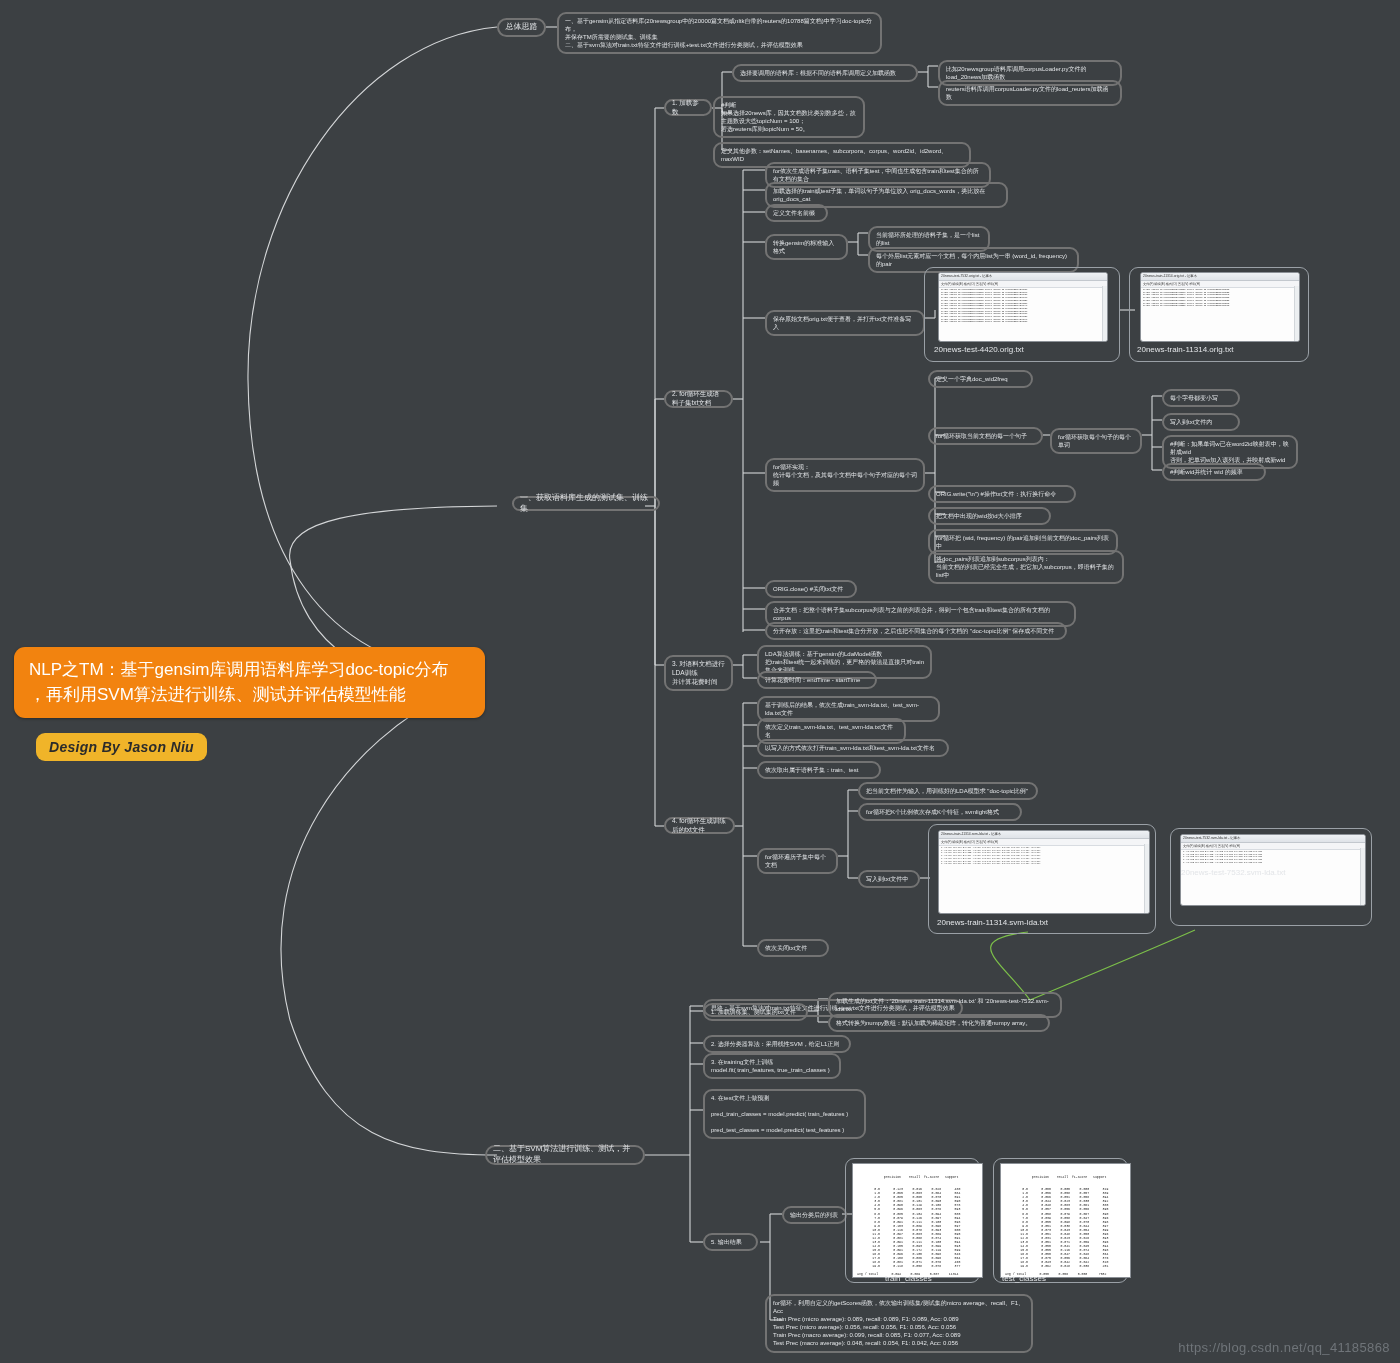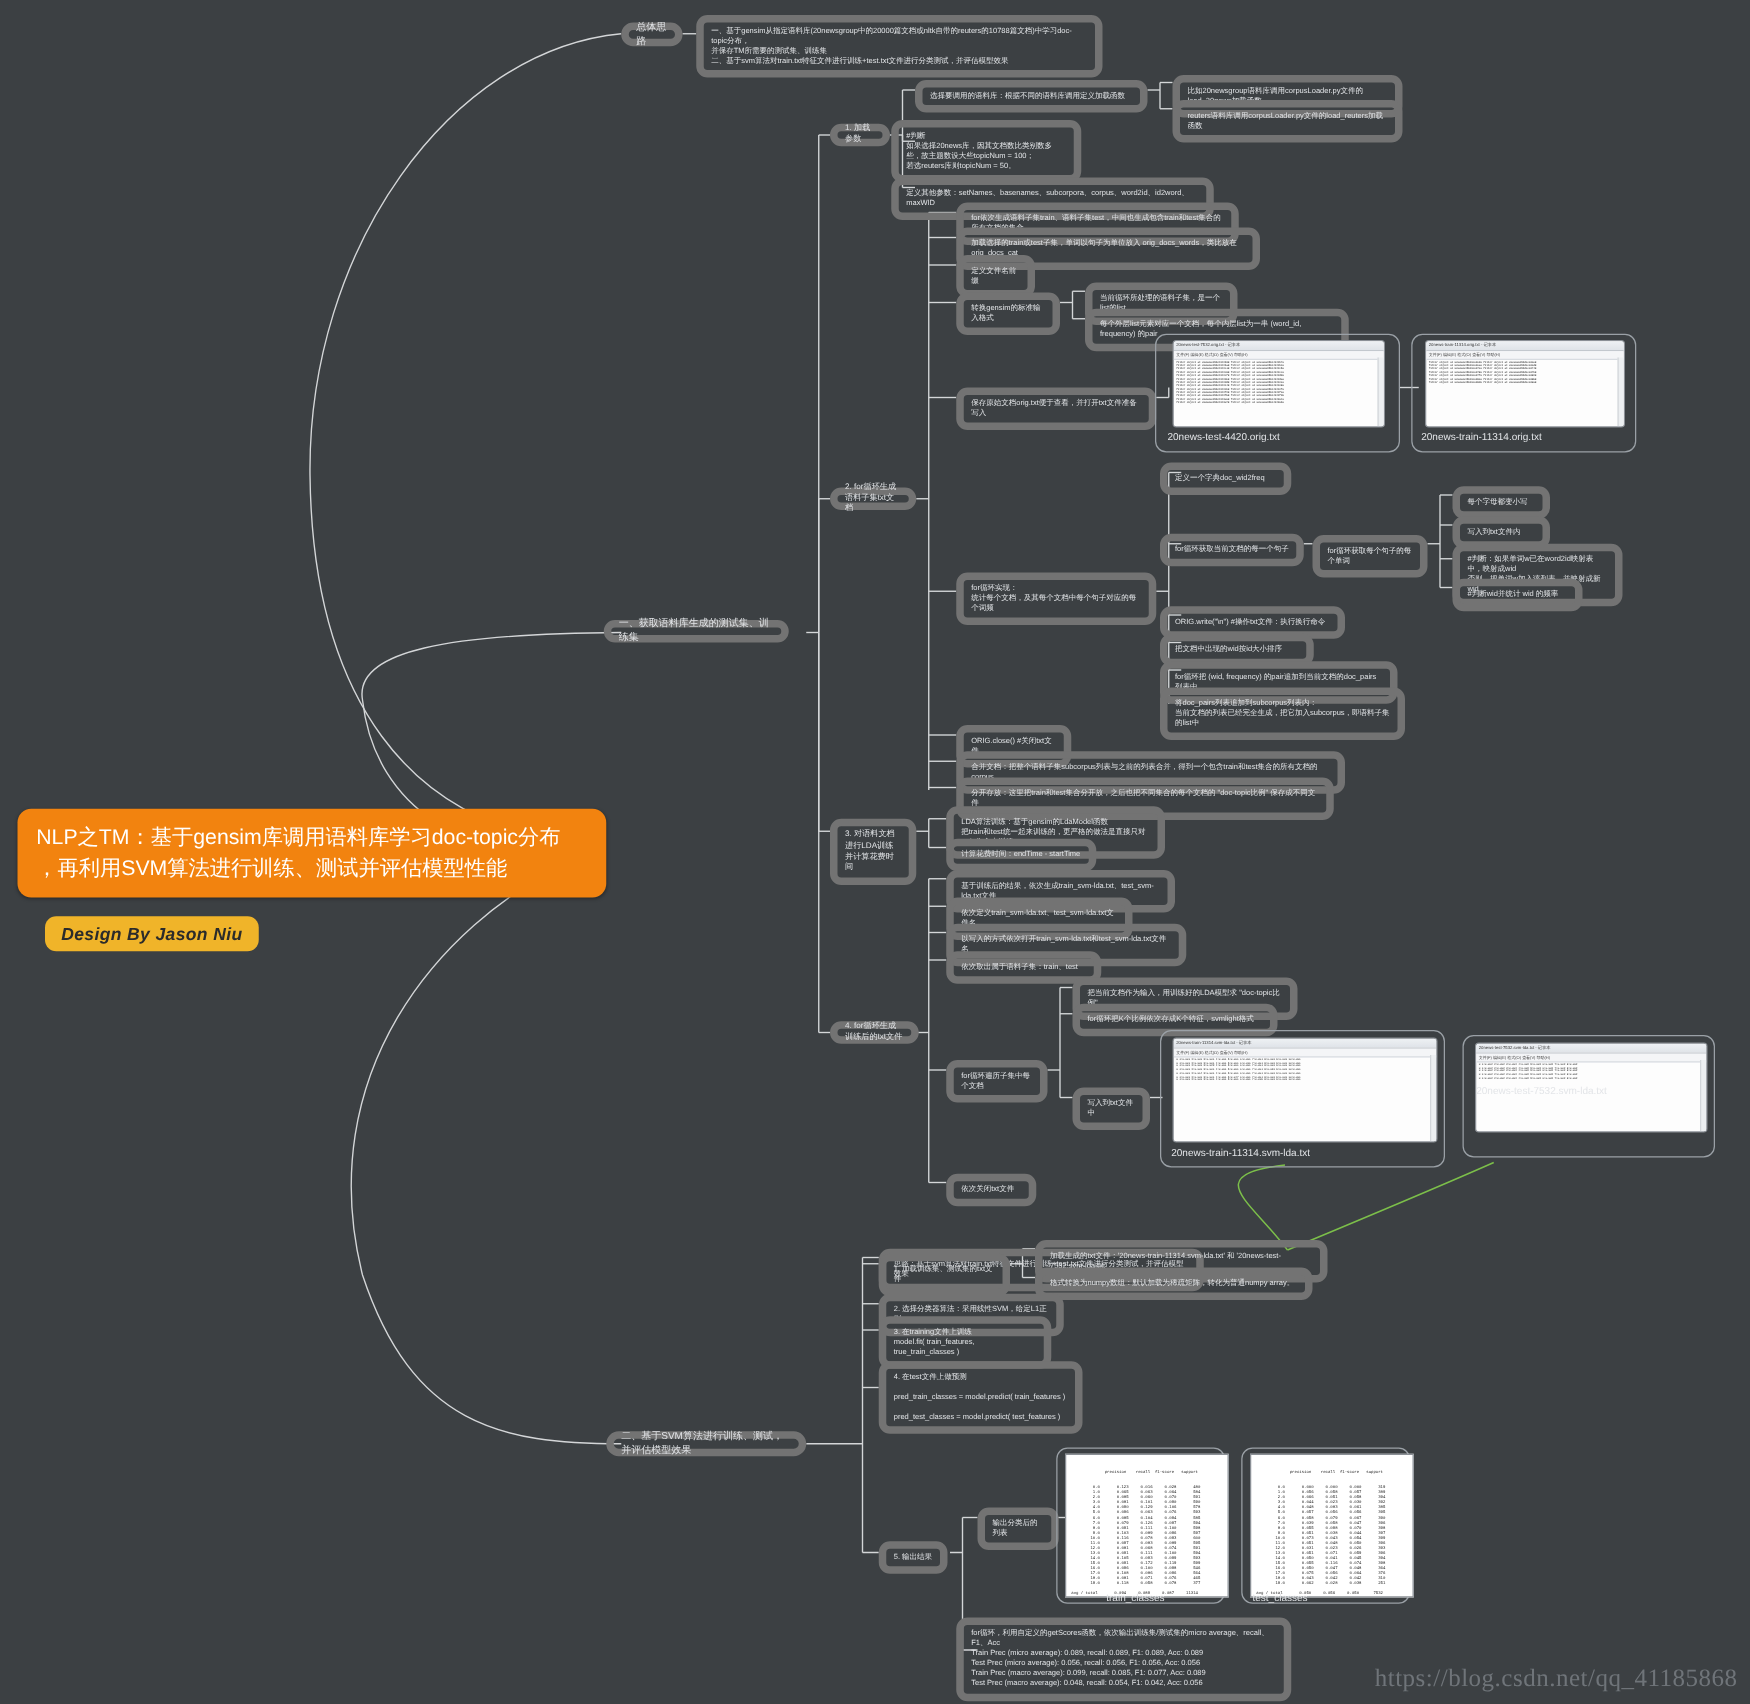--- a/index.html
+++ b/index.html
@@ -8,21 +8,21 @@
     background:#3c4043;
     font-family:"Liberation Sans","DejaVu Sans",sans-serif;
     color:#e8eaed;
   }
   #canvas{position:absolute;inset:0;}
   svg.links{position:absolute;left:0;top:0;width:1400px;height:1363px;pointer-events:none;}
 
   .node{
     position:absolute;
     box-sizing:border-box;
-    border:6px solid #737373;
+    border:2px solid #737373;
     border-radius:9px;
     background:transparent;
     color:#e3e5e8;
     padding:3px 6px;
     line-height:1.35;
     white-space:pre-line;
   }
   .n6{font-size:6px;}
   .n65{font-size:6.5px;}
   .n8{font-size:8px;}
@@ -92,22 +92,22 @@
   .report{
     position:absolute;background:#ffffff;border:1px solid #8b9096;
     overflow:hidden;
     font-family:"Liberation Mono","DejaVu Sans Mono",monospace;
     font-size:3.2px;line-height:4.05px;color:#222;
     padding:3px 4px;white-space:pre;
   }
 
   .watermark{
     position:absolute;right:10px;bottom:8px;
-    font-family:Liberation Serif, serif;
-    font-size:20px;color:#6f7479;letter-spacing:.4px;
+    font-family:Liberation Sans, sans-serif;
+    font-size:13px;color:#6f7479;letter-spacing:.4px;
   }
 </style>
 </head>
 <body>
 
 <div id="canvas">
 
   <svg class="links" viewBox="0 0 1400 1363">
     <g fill="none" stroke="#d4d6d8" stroke-width="1.1">
 
@@ -227,21 +227,21 @@
 
   <div class="root" style="left:14px;top:647px;width:440px;padding-left:15px;">NLP之TM：基于gensim库调用语料库学习doc-topic分布
 ，再利用SVM算法进行训练、测试并评估模型性能</div>
   <div class="signature" style="left:36px;top:733px;">Design By Jason Niu</div>
 
   <div class="node n8" style="left:497px;top:18px;width:49px;height:19px;display:flex;align-items:center;justify-content:center;border-radius:10px;">总体思路</div>
   <div class="node n6" style="left:557px;top:12px;width:325px;">一、基于gensim从指定语料库(20newsgroup中的20000篇文档或nltk自带的reuters的10788篇文档)中学习doc-topic分布，
 并保存TM所需要的测试集、训练集
 二、基于svm算法对train.txt特征文件进行训练+test.txt文件进行分类测试，并评估模型效果</div>
 
-  <div class="node n8" style="left:483px;top:496px;width:148px;height:15px;display:flex;align-items:center;justify-content:center;border-radius:10px;">一、获取语料库生成的测试集、训练集</div>
+  <div class="node n8" style="left:512px;top:496px;width:148px;height:15px;display:flex;align-items:center;justify-content:center;border-radius:10px;">一、获取语料库生成的测试集、训练集</div>
 
   <div class="node n65" style="left:664px;top:99px;width:48px;height:17px;display:flex;align-items:center;justify-content:center;">1. 加载参数</div>
   <div class="node n6" style="left:732px;top:64px;width:186px;">选择要调用的语料库：根据不同的语料库调用定义加载函数</div>
   <div class="node n6" style="left:938px;top:60px;width:184px;">比如20newsgroup语料库调用corpusLoader.py文件的load_20news加载函数</div>
   <div class="node n6" style="left:938px;top:80px;width:184px;">reuters语料库调用corpusLoader.py文件的load_reuters加载函数</div>
   <div class="node n6" style="left:713px;top:96px;width:152px;">#判断
 如果选择20news库，因其文档数比类别数多些，故主题数设大些topicNum = 100；
 若选reuters库则topicNum = 50。</div>
   <div class="node n6" style="left:713px;top:142px;width:258px;">定义其他参数：setNames、basenames、subcorpora、corpus、word2id、id2word、maxWID</div>
 

